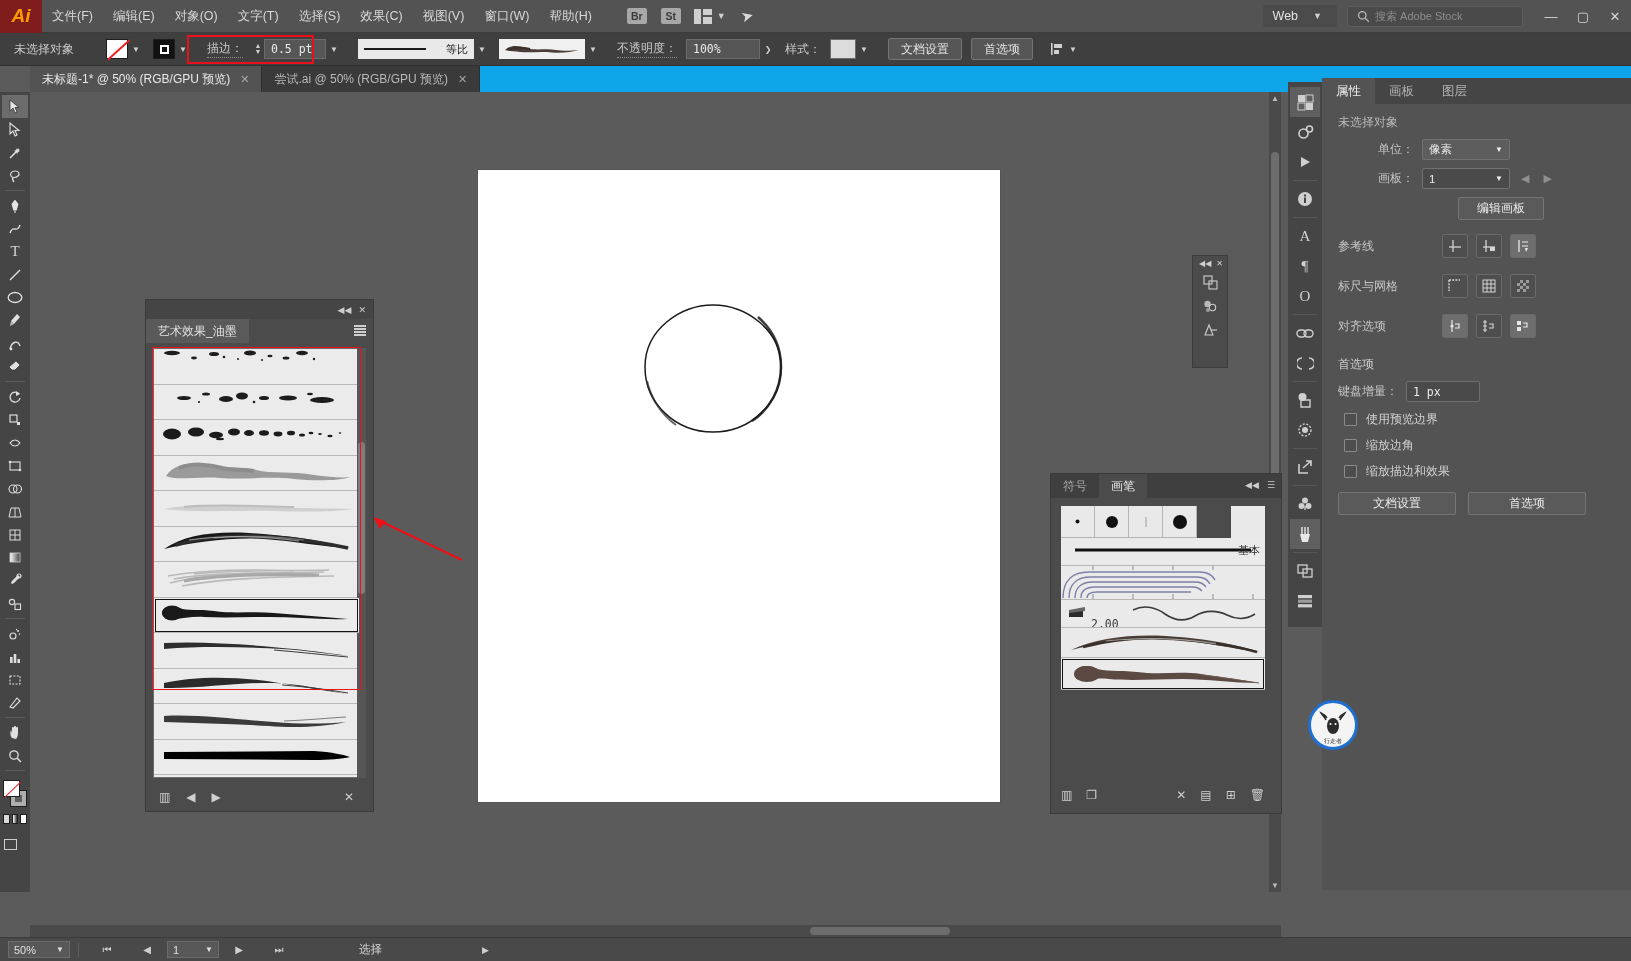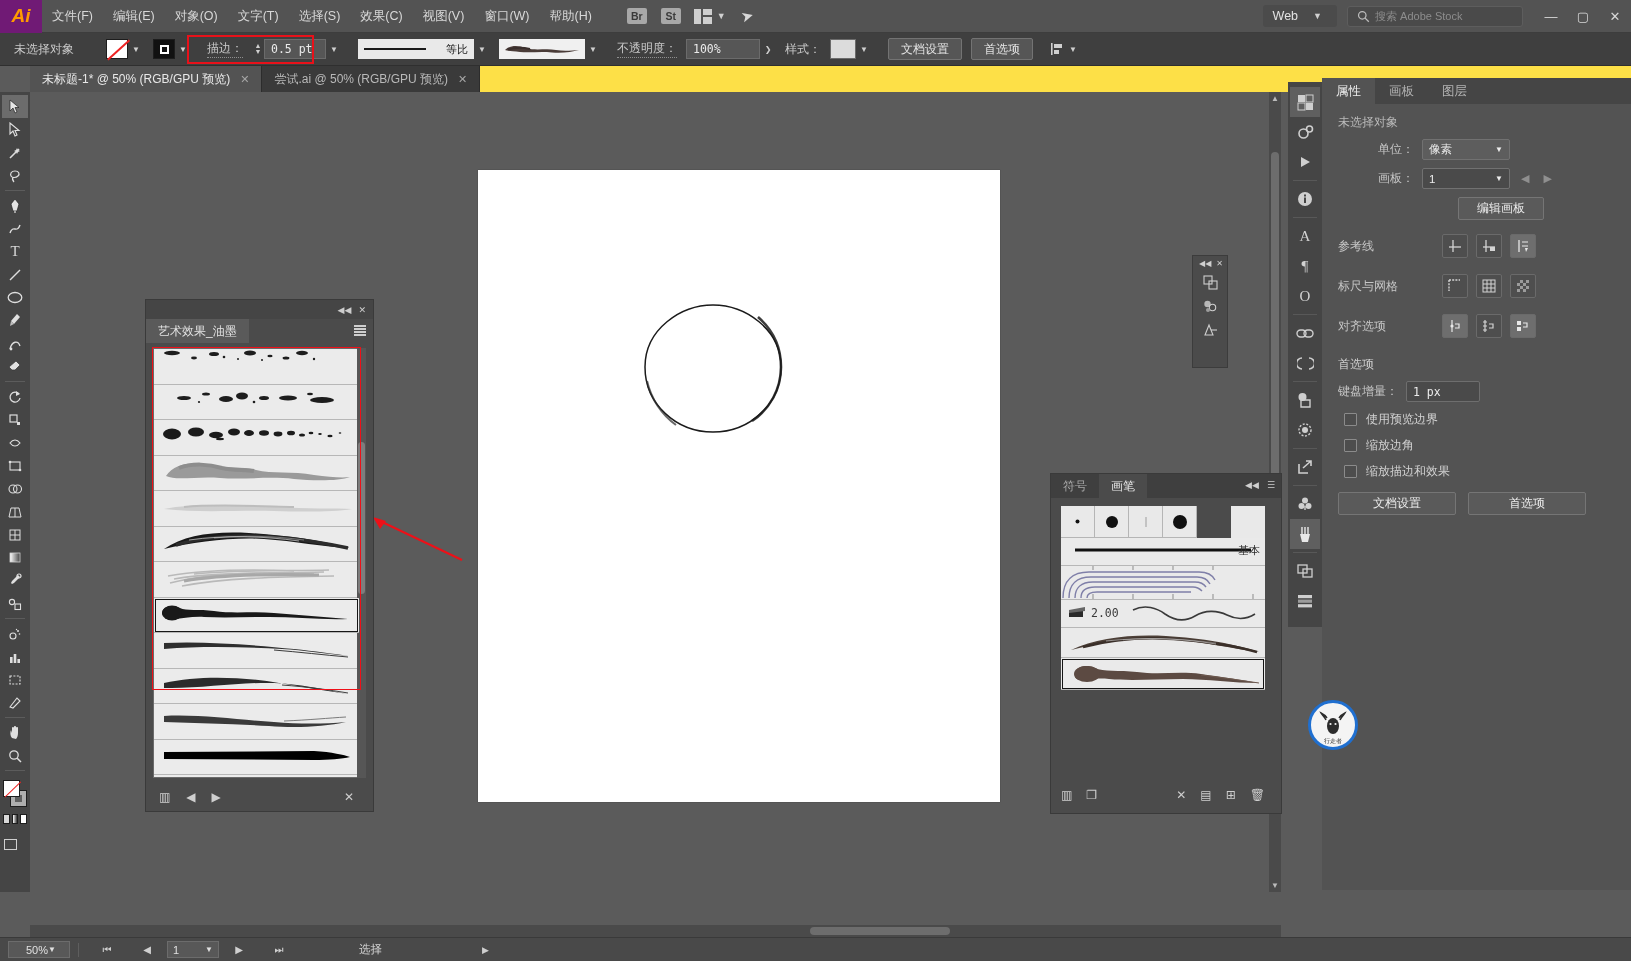--- a/index.html
+++ b/index.html
@@ -14,21 +14,21 @@
 
   
   .menubar{
     position:absolute;left:0;top:0;width:1631px;height:33px;
     background:#535353;display:flex;align-items:center;
     border-bottom:1px solid #3d3d3d;
   }
   .ai-logo{
     width:42px;height:33px;display:flex;align-items:center;justify-content:center;
     color:#ff9a00;font-weight:bold;font-size:19px;font-style:italic;
-    background:#701a75;
+    background:#7f1d1d;
   }
   .menu-item{
     padding:0 10px;height:33px;display:flex;align-items:center;
     font-size:12.5px;color:#d8d8d8;cursor:default;white-space:nowrap;
   }
   .mb-sep{width:18px;}
   .ico-box{
     width:20px;height:16px;background:#a8a8a8;color:#3a3a3a;
     display:flex;align-items:center;justify-content:center;
     font-size:10.5px;font-weight:bold;border-radius:2px;margin:0 7px;
@@ -102,21 +102,21 @@
   .red-rect{
     position:absolute;border:2px solid #e8111a;pointer-events:none;
   }
   .cb-gap{width:9px;}
   .cb-gap-lg{width:16px;}
   .align-ico{width:16px;height:16px;position:relative;}
 
   
   .tabbar{
     position:absolute;left:30px;top:66px;width:1601px;height:26px;
-    background:#fde047;display:flex;align-items:flex-end;
+    background:#0ea5e9;display:flex;align-items:flex-end;
   }
   .doctab{
     height:26px;display:flex;align-items:center;gap:10px;padding:0 12px;
     font-size:12px;color:#b9b9b9;background:#3a3a3a;border-right:1px solid #2c2c2c;
   }
   .doctab.active{background:#535353;color:#e8e8e8;}
   .doctab .x{font-size:11px;color:#a6a6a6;}
 
   
   .toolbar{
@@ -211,21 +211,21 @@
   .br-tabicons{position:absolute;right:6px;top:6px;display:flex;gap:8px;align-items:center;font-size:9px;color:#cfcfcf;}
   .br-list{
     position:absolute;left:10px;top:32px;width:204px;height:173px;background:#e9e9e9;
   }
   .br-dots{height:32px;display:flex;background:#e9e9e9;}
   .br-dot{width:34px;height:32px;border-right:1px solid #b5b5b5;border-bottom:1px solid #b5b5b5;display:flex;align-items:center;justify-content:center;}
   .br-dot.empty{border-right:none;background:#4b4b4b;border-bottom:none;}
   .br-row{height:28px;border-bottom:1px solid #b7b7b7;position:relative;overflow:hidden;background:#eaeaea;}
   .br-row.sel{outline:1.6px solid #141414;outline-offset:-2px;z-index:3;}
   .br-row .basic-lbl{position:absolute;right:5px;top:5px;font-size:11px;color:#2b2b2b;}
-  .br-row .num-lbl{position:absolute;left:30px;top:6px;font-size:11.5px;color:#3a3a3a;font-family:"DejaVu Sans Mono",monospace;}
+  .br-row .num-lbl{position:absolute;left:30px;top:17px;font-size:11.5px;color:#3a3a3a;font-family:"DejaVu Sans Mono",monospace;}
   .br-foot{
     position:absolute;left:10px;bottom:8px;width:204px;height:20px;
     display:flex;align-items:center;color:#cfcfcf;font-size:12px;gap:14px;
   }
   .br-foot .sp{flex:1;}
 
   
   .rail{
     position:absolute;left:1288px;top:82px;width:34px;height:545px;background:#454545;
     display:flex;flex-direction:column;align-items:center;padding-top:5px;
@@ -275,21 +275,21 @@
     justify-content:center;color:#2a2a2a;font-size:8px;text-align:center;line-height:1.1;
   }
 
   
   .statusbar{
     position:absolute;left:0;bottom:0;width:1631px;height:24px;background:#494949;
     display:flex;align-items:center;border-top:1px solid #3a3a3a;
   }
   .sb-zoom{
     width:62px;height:17px;background:#585858;border:1px solid #6c6c6c;margin-left:8px;
-    display:flex;align-items:center;padding:0 17px;font-size:11px;color:#e0e0e0;
+    display:flex;align-items:center;padding:0 5px;font-size:11px;color:#e0e0e0;
   }
   .sb-sel{
     width:40px;height:17px;display:flex;align-items:center;justify-content:center;
     font-size:10px;color:#d0d0d0;
   }
   .sb-page{
     width:52px;height:17px;background:#585858;border:1px solid #6c6c6c;
     display:flex;align-items:center;padding:0 5px;font-size:11px;color:#e0e0e0;
   }
   .sb-txt{font-size:11.5px;color:#d6d6d6;margin-left:60px;}

